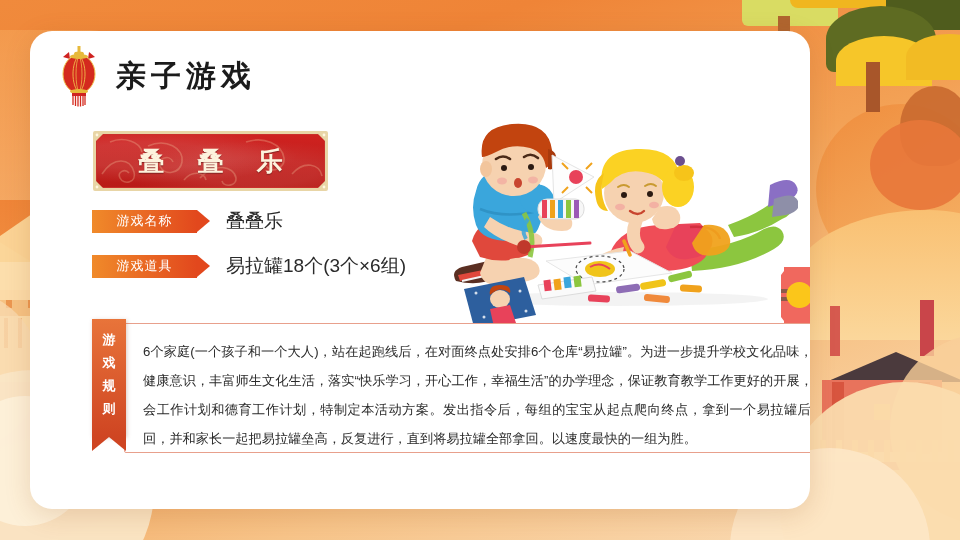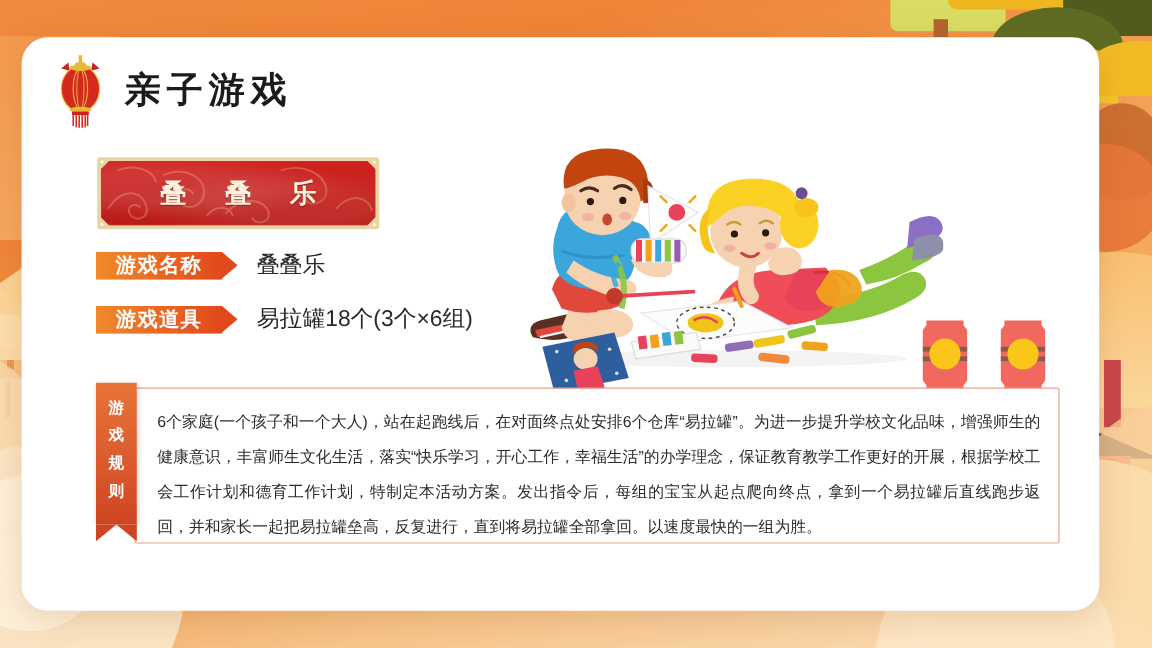--- a/index.html
+++ b/index.html
@@ -64,52 +64,52 @@
   .t2{left:790px;top:-48px;width:110px;height:56px;background:#f0b61f;border-radius:8px;}
   .t3{left:826px;top:6px;width:110px;height:66px;background:#5e6b22;border-radius:50% 50% 8px 8px;}
   .t4{left:886px;top:-28px;width:96px;height:58px;background:#4f5c1d;border-radius:50% 50% 6px 6px;}
   .t5{left:836px;top:36px;width:96px;height:50px;background:#f6c629;border-radius:50% 50% 0 0;}
   .t6{left:906px;top:34px;width:86px;height:46px;background:#f2bb24;border-radius:50% 50% 0 0;}
   .trunk2{left:866px;top:62px;width:14px;height:50px;background:#a8562a;}
   .t9{left:900px;top:86px;width:70px;height:80px;background:#c9692f;border-radius:50% 50% 40% 40%;opacity:.9;}
   .t10{left:870px;top:120px;width:100px;height:90px;background:#e8773a;border-radius:50%;opacity:.9;}
 
   
-  .card{position:absolute;left:18px;top:31px;width:898px;height:478px;background:#fff;
+  .card{position:absolute;left:30px;top:31px;width:780px;height:478px;background:#fff;
     border-radius:22px;box-shadow:0 6px 26px rgba(150,80,30,.18);overflow:hidden;}
 
   
   .header{position:absolute;left:26px;top:14px;display:flex;align-items:center;gap:14px;}
   .lantern{width:46px;height:62px;position:relative;}
   .page-title{font-size:30px;font-weight:bold;color:#1b1b1b;letter-spacing:5px;line-height:1;}
 
   
   .banner{position:absolute;left:63px;top:100px;width:229px;height:54px;
     background:
       radial-gradient(ellipse at 22% 40%, rgba(255,255,255,.10) 0 28%, transparent 60%),
       radial-gradient(ellipse at 70% 70%, rgba(255,255,255,.08) 0 26%, transparent 58%),
       linear-gradient(180deg,#cf2220,#b81b17);
     border:3px solid #e8d5a6;box-shadow:0 0 0 1px #c9302c inset;border-radius:2px;
     display:flex;align-items:center;justify-content:center;}
   .banner-swirl{position:absolute;inset:0;opacity:.30;}
-  .banner-text{position:relative;font-size:22px;font-weight:bold;color:#fdf3dd;letter-spacing:13px;
+  .banner-text{position:relative;font-size:26px;font-weight:bold;color:#fdf3dd;letter-spacing:13px;
     text-indent:13px;text-shadow:0 1px 1px rgba(0,0,0,.35);}
   .corner{position:absolute;width:11px;height:11px;}
   .cnw{left:-2px;top:-2px;}.cne{right:-2px;top:-2px;}
   .csw{left:-2px;bottom:-2px;}.cse{right:-2px;bottom:-2px;}
 
   
   .info{position:absolute;left:62px;top:178px;width:420px;}
   .info-row{display:flex;align-items:center;height:24px;margin-bottom:21px;}
   .tag{position:relative;width:105px;height:23px;
     background:linear-gradient(90deg,#f08a2a,#e2481d);
     display:flex;align-items:center;justify-content:center;flex:0 0 auto;}
   .tag::after{content:"";position:absolute;right:-13px;top:0;width:0;height:0;
     border-top:11.5px solid transparent;border-bottom:11.5px solid transparent;border-left:13px solid #e2481d;}
-  .tag-text{font-size:17px;font-weight:bold;color:#fff;letter-spacing:1px;text-align:right;}
+  .tag-text{font-size:13px;font-weight:normal;color:#fff;letter-spacing:1px;text-align:right;}
   .info-val{margin-left:29px;font-size:19px;color:#2a2a2a;white-space:nowrap;}
 
   
   .rules-wrap{position:absolute;left:62px;top:292px;width:808px;height:132px;padding-left:48px;}
   .rules-box{position:absolute;left:32px;top:0;width:771px;height:130px;
     border:1px solid #e8a08c;border-radius:2px;background:#fff;box-sizing:border-box;}
   .rules-text{position:absolute;left:18px;top:13px;width:736px;font-size:13.2px;line-height:29px;
     color:#2b2b2b;text-align:justify;}
   .ribbon{position:absolute;left:0;top:-4px;width:34px;height:118px;
     background:linear-gradient(180deg,#e8743a,#cf4522);

